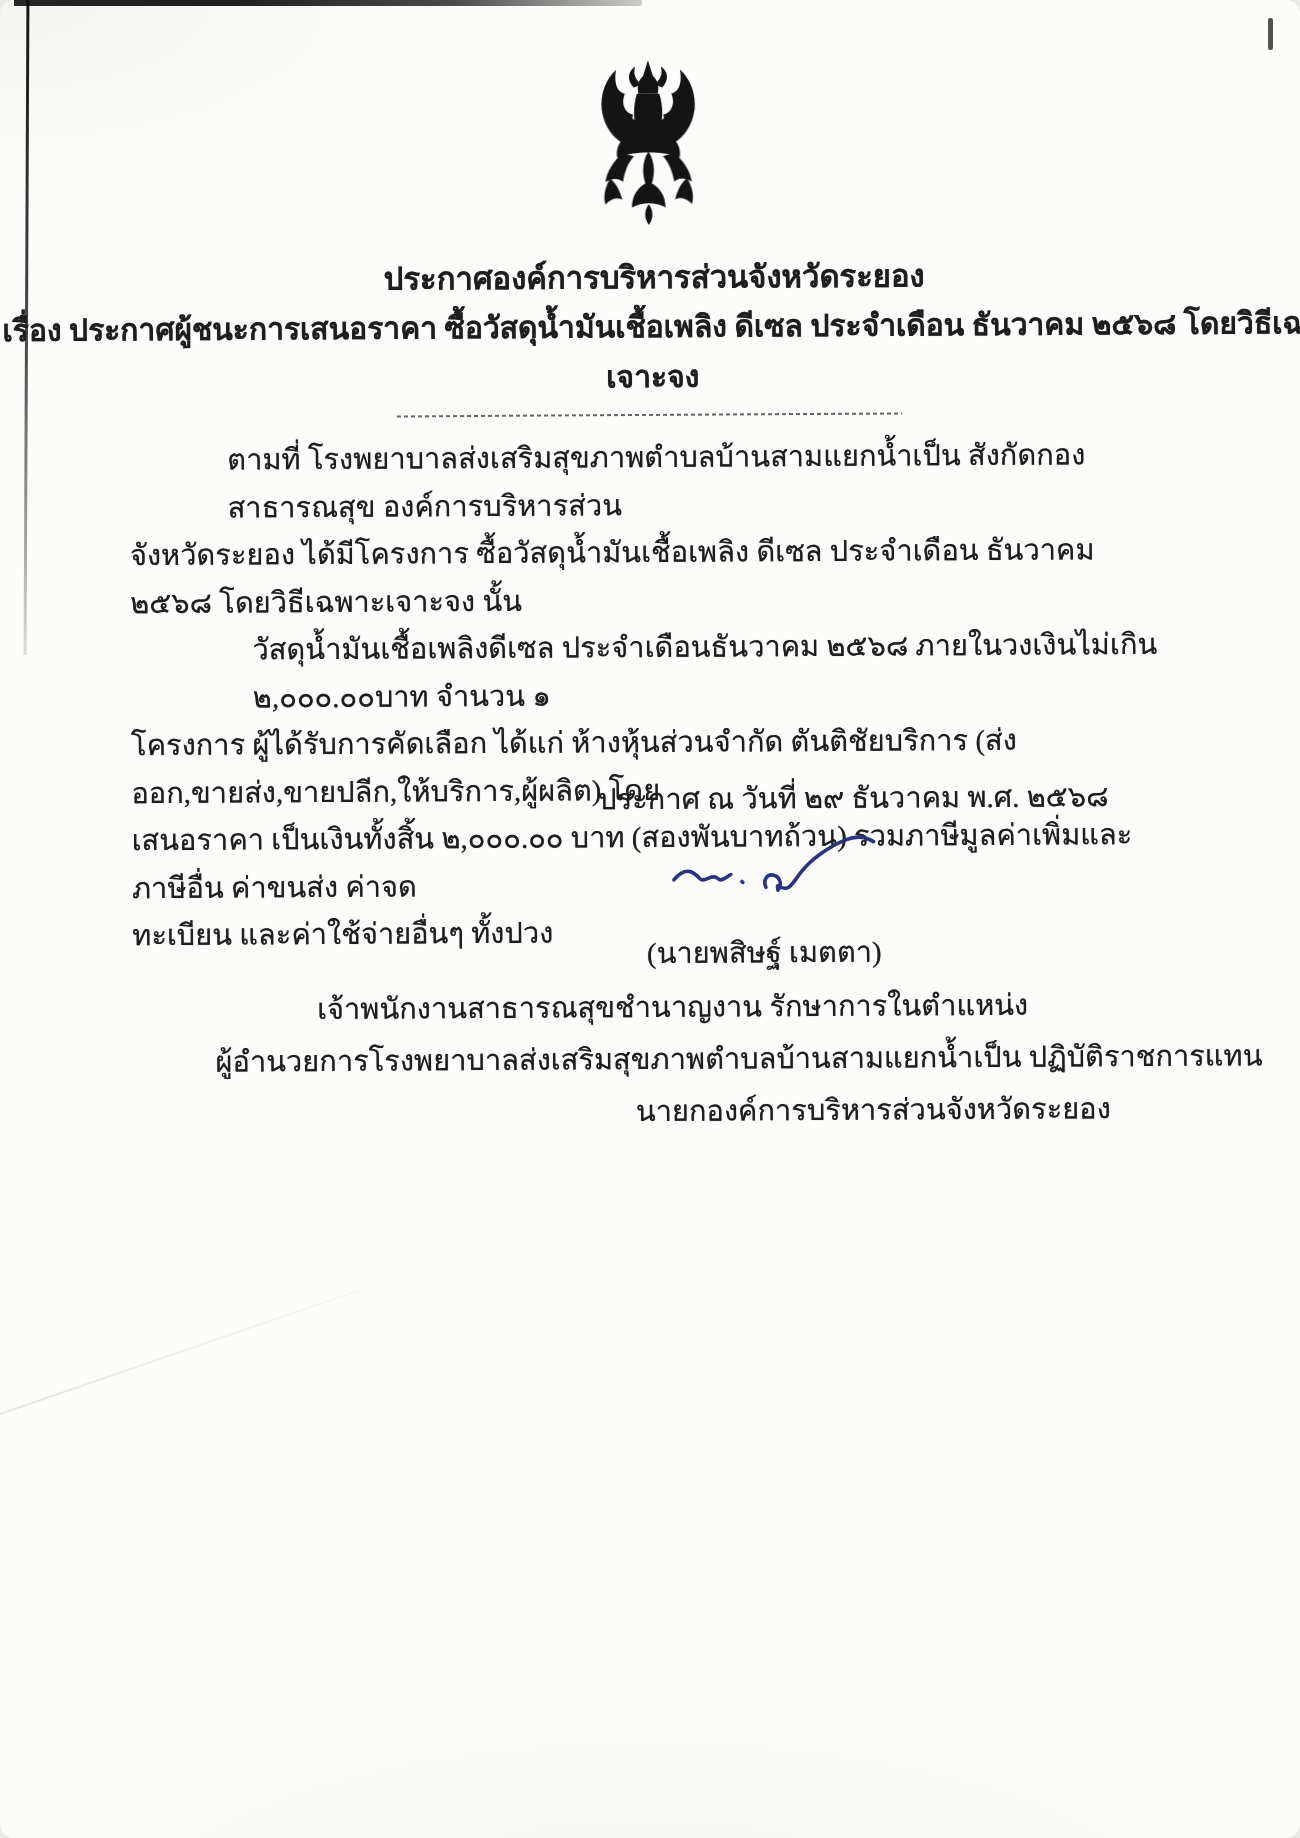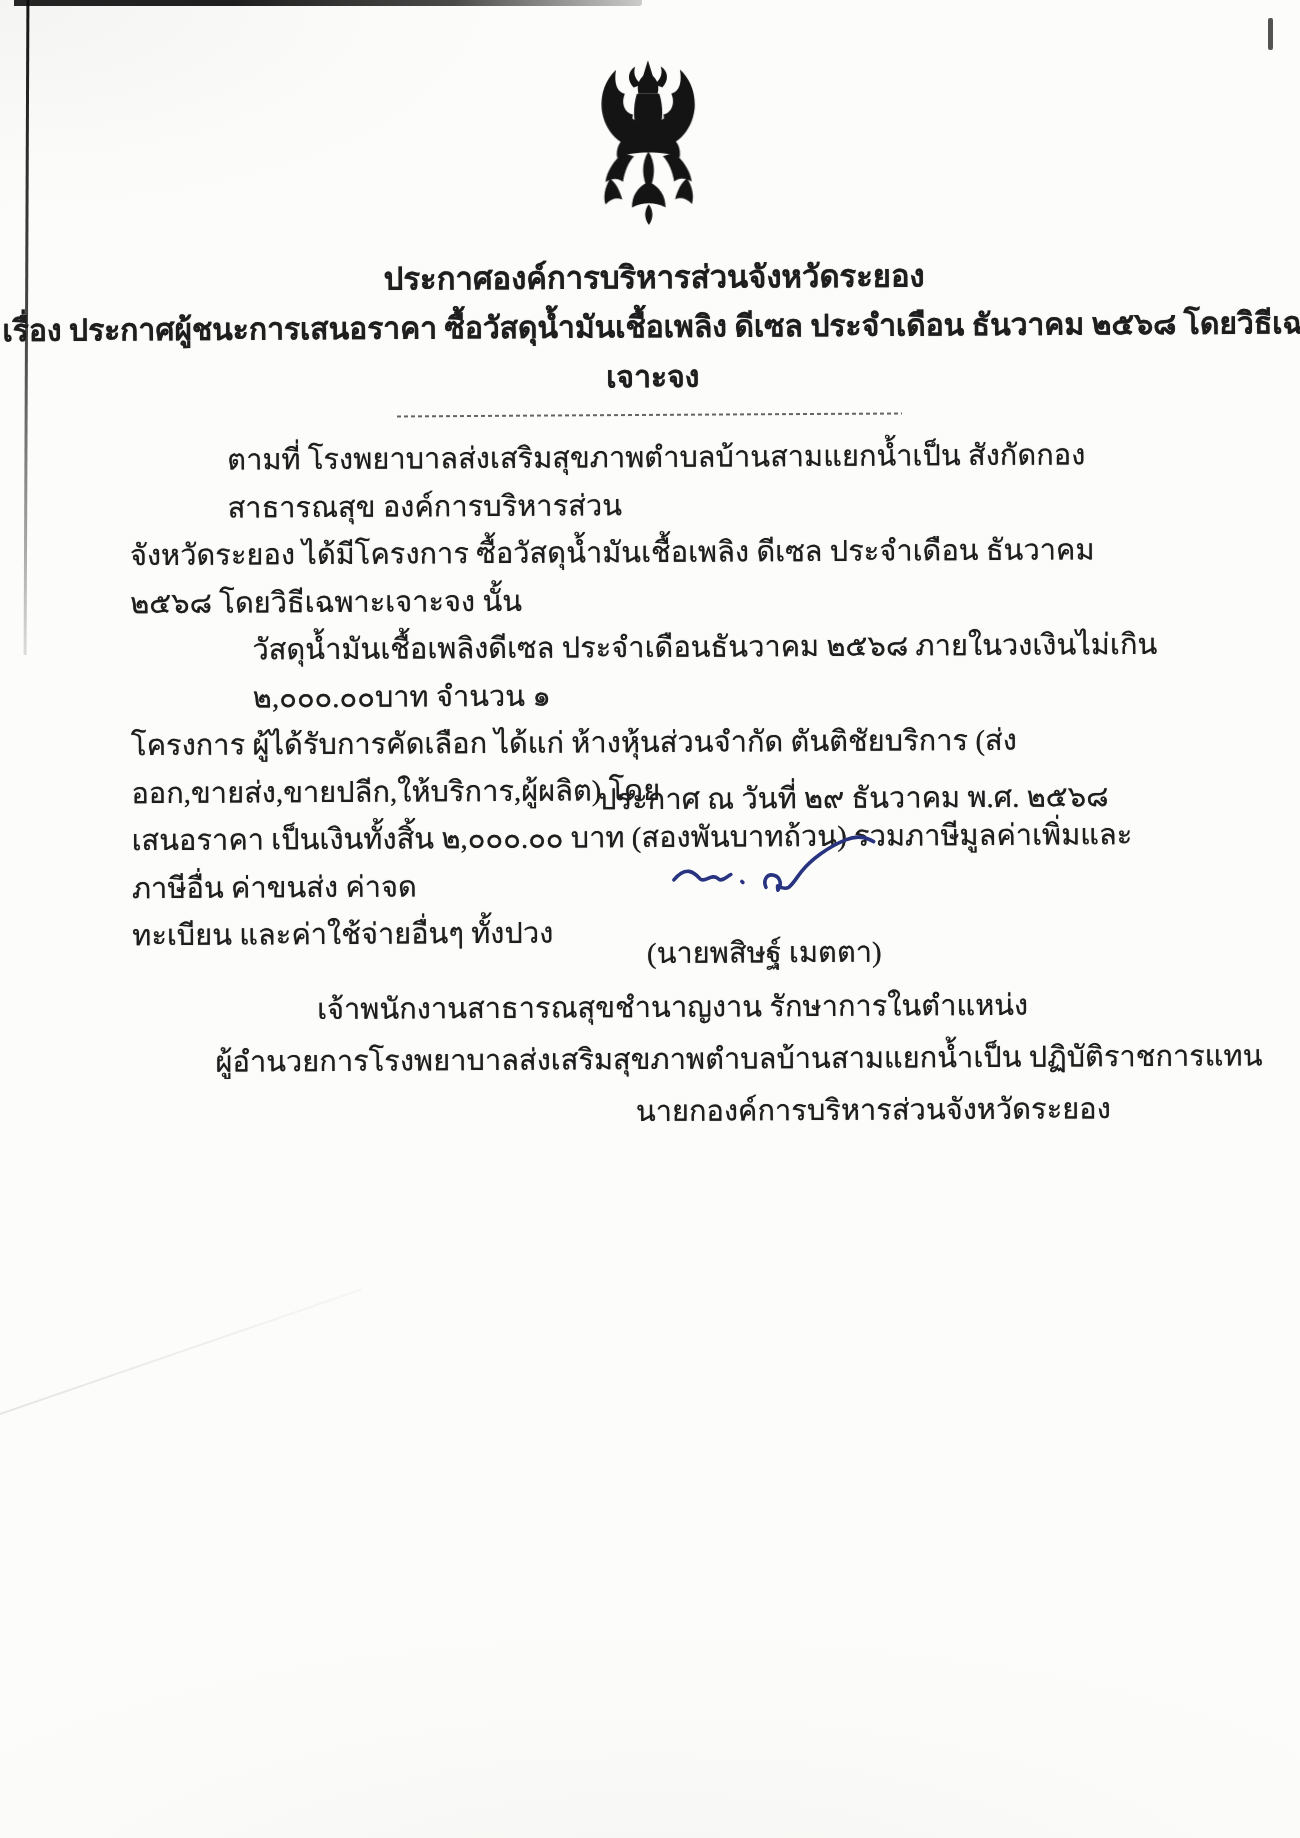--- a/index.html
+++ b/index.html
@@ -7,20 +7,21 @@
     position:relative;
     width:1300px; height:1838px;
     margin:0 auto;
     background:
       radial-gradient(ellipse 1400px 500px at 50% 105%, rgba(190,186,178,0.10), transparent 60%),
       radial-gradient(ellipse 700px 300px at 0% 0%, rgba(180,178,172,0.10), transparent 70%),
       #fcfcfa;
     overflow:hidden;
     font-family:"Liberation Serif","DejaVu Serif",serif;
     color:#1e1e1e;
+    border-radius:14px;
   }
   .scan-content {
     position:absolute; inset:0;
     transform:rotate(-0.35deg);
     transform-origin:650px 900px;
   }
   .softink { text-shadow:0 0 0.7px rgba(25,25,25,0.75); }
   .centered-row {
     position:absolute; left:0; width:100%;
     text-align:center; white-space:nowrap;

